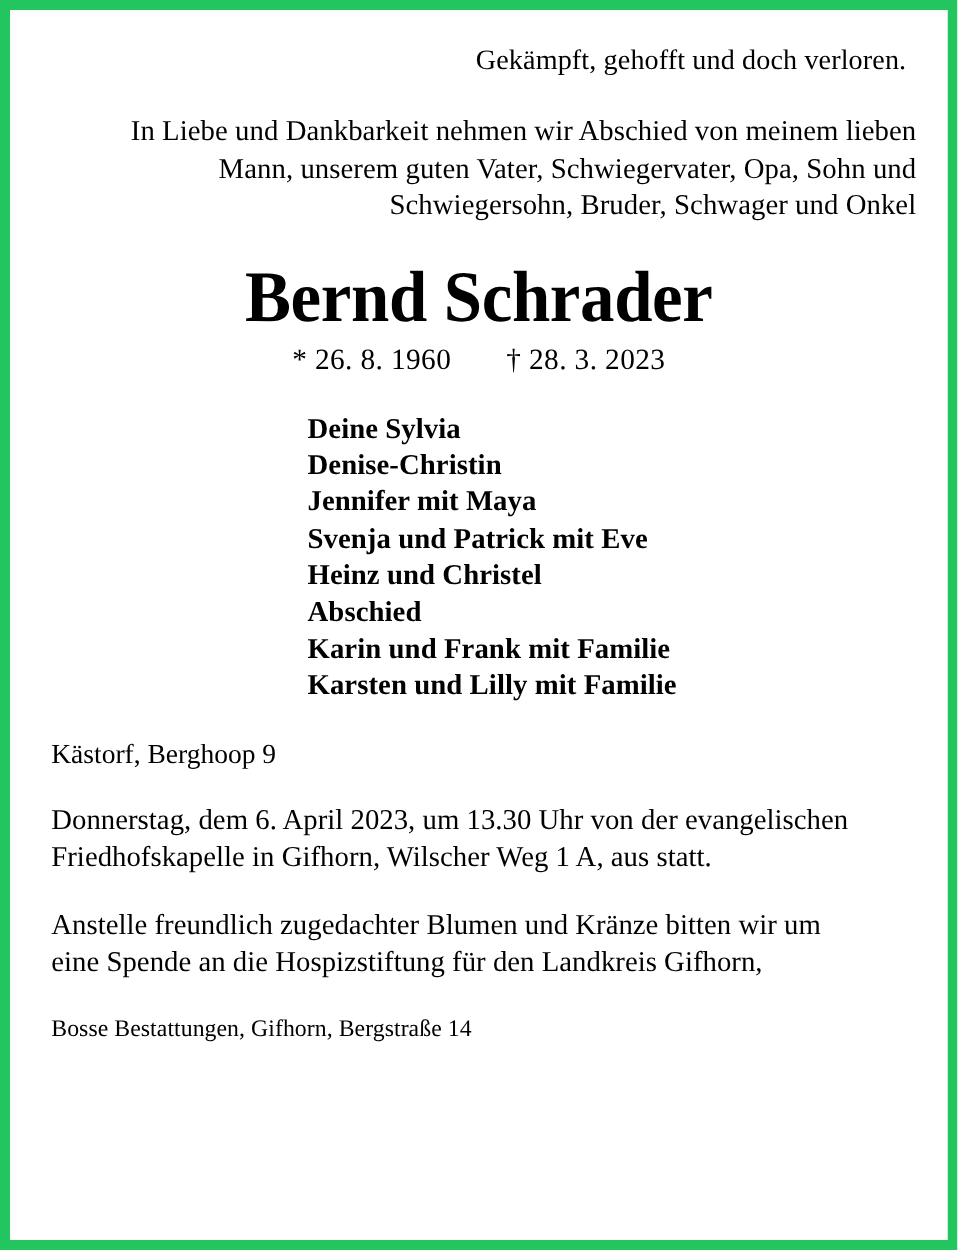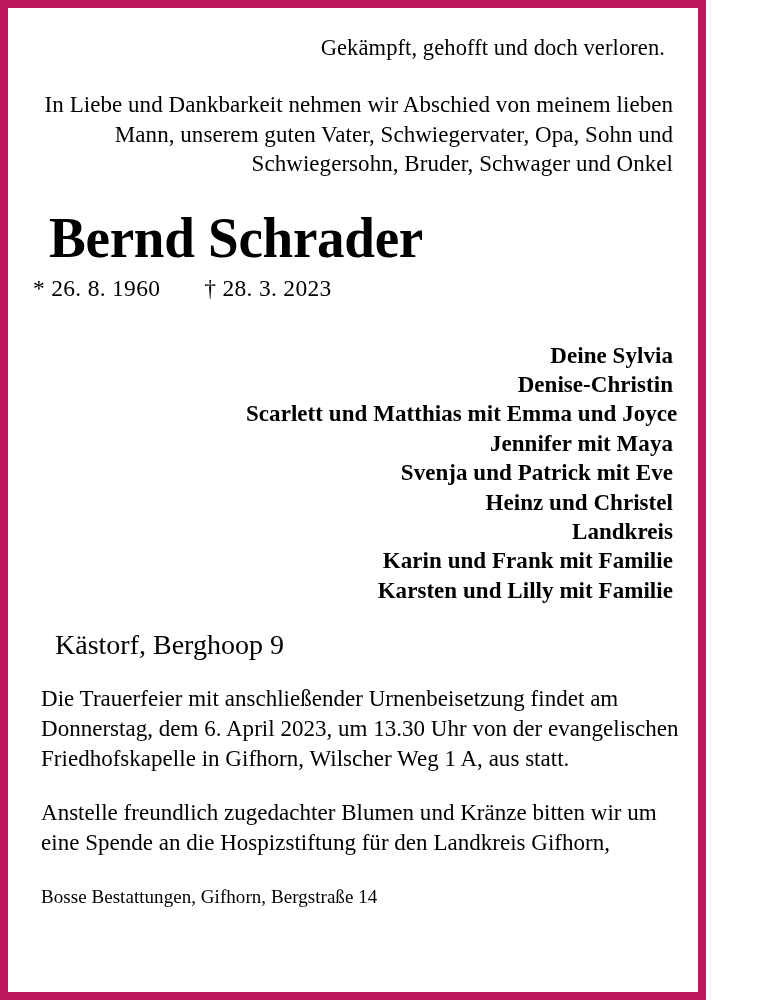--- a/index.html
+++ b/index.html
@@ -11,23 +11,23 @@
     width: 766px;
     height: 1000px;
     overflow: hidden;
     font-family: "Liberation Serif", "DejaVu Serif", serif;
     color: #000000;
   }
 
   .notice {
     position: relative;
     box-sizing: border-box;
-    width: 706px;
+    width: 766px;
     height: 1000px;
-    border: 8px solid #be185d;
+    border: 8px solid #22c55e;
     background: #6d28d9;
   }
 
   .sheet {
     box-sizing: border-box;
     width: 100%;
     height: 100%;
     padding: 20px 25px 0 25px;
     background: #ffffff;
   }
@@ -44,21 +44,21 @@
   .intro {
     margin-top: 28px;
     font-size: 23px;
     line-height: 29.5px;
     text-align: right;
     letter-spacing: 0.05px;
   }
   .intro .ln { display: block; white-space: nowrap; }
 
   .name-block {
-    text-align: left;
+    text-align: center;
     margin-top: 28px;
   }
   .deceased-name {
     font-size: 58px;
     font-weight: bold;
     line-height: 62px;
     letter-spacing: -0.3px;
     transform: scaleX(0.95);
     transform-origin: center;
   }
@@ -67,36 +67,34 @@
     font-size: 23.5px;
     line-height: 28px;
     letter-spacing: 0.3px;
   }
   .dates .gap {
     display: inline-block;
     width: 44px;
   }
 
   .survivors {
-    margin-top: 39px;
+    margin-top: 26px;
     padding-left: 213px;
     font-weight: bold;
     font-size: 23px;
     line-height: 29.4px;
     letter-spacing: 0.05px;
-    text-align: right;
   }
   .survivors .ln { display: block; white-space: nowrap; }
 
   .address {
     margin-top: 25px;
-    font-size: 28px;
+    font-size: 22px;
     line-height: 29.5px;
     padding-left: 8px;
-    margin-left: 14px;
   }
 
   .para {
     margin-top: 24px;
     font-size: 23px;
     line-height: 30px;
     padding-left: 8px;
     letter-spacing: 0.02px;
   }
   .para .ln { display: block; white-space: nowrap; }
@@ -126,33 +124,31 @@
     <div class="name-block">
       <div class="deceased-name">Bernd Schrader</div>
       <div class="dates">
         <span>* 26. 8. 1960</span><span class="gap"></span><span>† 28. 3. 2023</span>
       </div>
     </div>
 
     <div class="survivors">
       <span class="ln">Deine Sylvia</span>
       <span class="ln">Denise-Christin</span>
-      <span class="ln">Scarlett und Matthias mit Emma und Joyce</span>
       <span class="ln">Jennifer mit Maya</span>
       <span class="ln">Svenja und Patrick mit Eve</span>
       <span class="ln">Heinz und Christel</span>
-      <span class="ln">Landkreis</span>
+      <span class="ln">Abschied</span>
       <span class="ln">Karin und Frank mit Familie</span>
       <span class="ln">Karsten und Lilly mit Familie</span>
     </div>
 
     <div class="address">Kästorf, Berghoop 9</div>
 
     <div class="para">
-      <span class="ln">Die Trauerfeier mit anschließender Urnenbeisetzung findet am</span>
       <span class="ln">Donnerstag, dem 6. April 2023, um 13.30 Uhr von der evangelischen</span>
       <span class="ln">Friedhofskapelle in Gifhorn, Wilscher Weg 1 A, aus statt.</span>
     </div>
 
     <div class="para">
       <span class="ln">Anstelle freundlich zugedachter Blumen und Kränze bitten wir um</span>
       <span class="ln">eine Spende an die Hospizstiftung für den Landkreis Gifhorn,</span>
     </div>
 
     <div class="footer">Bosse Bestattungen, Gifhorn, Bergstraße 14</div>

